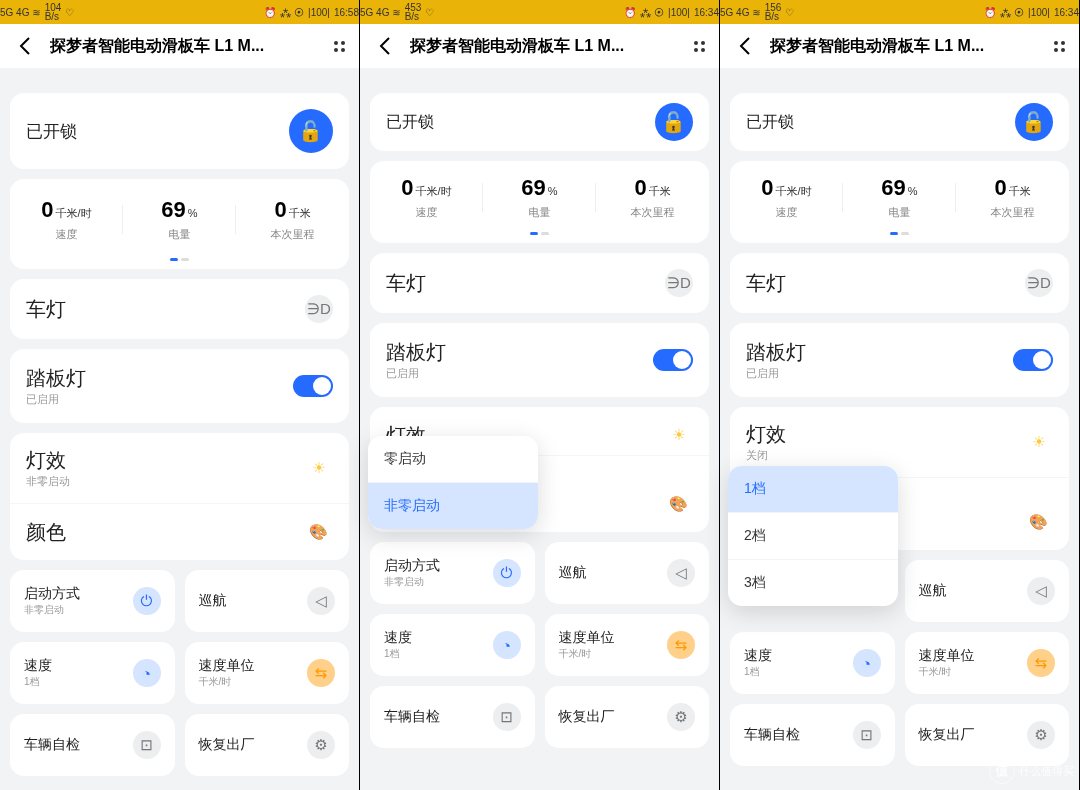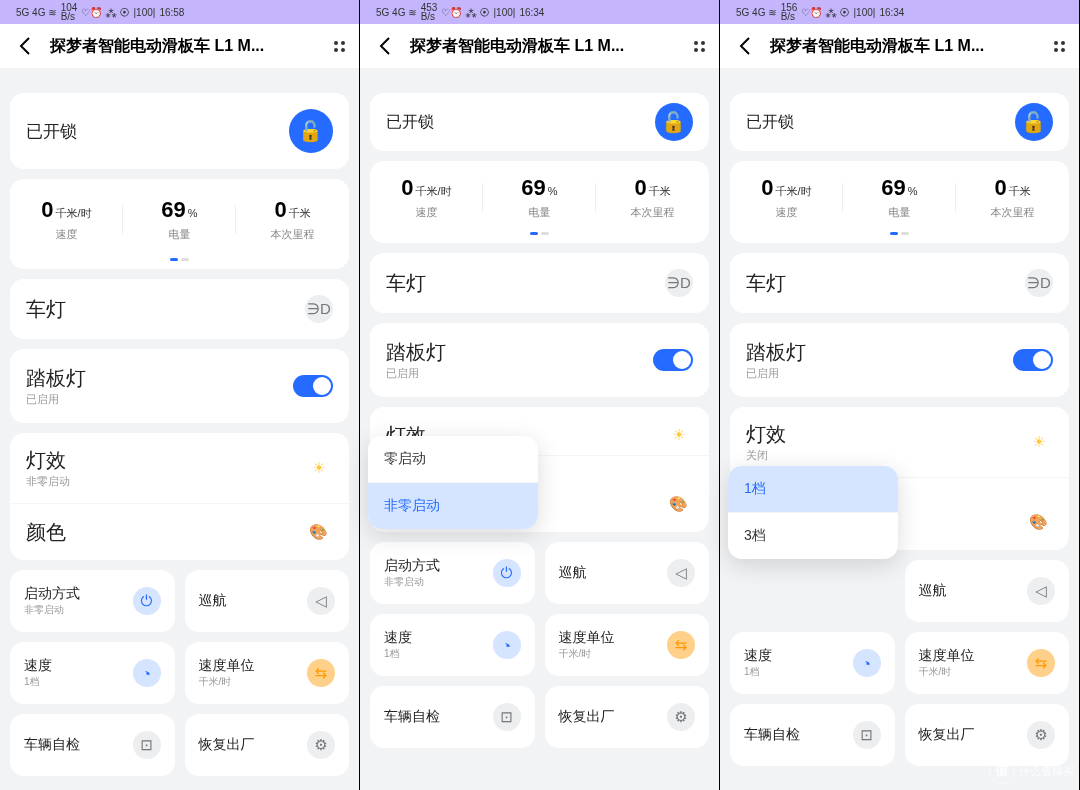--- a/index.html
+++ b/index.html
@@ -1,18 +1,18 @@
 <!DOCTYPE html>
 <html><head>
 <meta charset="utf-8">
 <style>
 *{box-sizing:border-box;margin:0;padding:0;font-family:-apple-system,BlinkMacSystemFont,"PingFang SC","Hiragino Sans GB","Microsoft YaHei",sans-serif}
 body{background:#000;width:1080px;height:790px;display:flex;gap:1px;overflow:hidden}
 .phone{width:359px;height:790px;background:#f1f3f5;display:flex;flex-direction:column;position:relative}
-.sb{height:24px;display:flex;justify-content:flex-start;align-items:center;padding:0 16px;font-size:10px;color:#333;background:#c4b5fd}
+.sb{height:24px;display:flex;justify-content:space-between;align-items:center;padding:0 0;font-size:10px;color:#333;background:#eab308}
 .sb-l,.sb-r{display:flex;align-items:center;gap:4px}
 .netspd{font-size:10px;line-height:9px}
 .nav{height:44px;display:flex;align-items:center;padding:0 14px;gap:12px;background:#fff;margin-bottom:17px}
 .back{width:24px;stroke:#000;stroke-width:2;fill:none}
 .title{font-size:16px;font-weight:600;flex:1;white-space:nowrap;overflow:hidden;text-overflow:ellipsis}
 .dots{display:grid;grid-template-columns:repeat(2,4px);grid-gap:3px}
 .dots span{width:4px;height:4px;background:#333;border-radius:50%}
 .scroll{flex:1;overflow:hidden;padding:8px 10px;display:flex;flex-direction:column;gap:10px}
 .card{background:#fff;border-radius:14px;padding:16px}
 .lock-card{display:flex;align-items:center;justify-content:space-between;min-height:68px}
@@ -414,20 +414,21 @@
       <div class="card mini">
           <div class="row-l">
             <span class="row-t">恢复出厂</span>
           </div>
           <span class="ic i-grey">⚙</span>
         </div>
     </div>
   </div>
   <div class="pop" style="top:466px">
     <div class="pop-item sel">1档</div>
+    <div class="pop-item">2档</div>
     <div class="pop-item">3档</div>
   </div>
 </div>
 
 <div class="wm">
   <div class="wm-c">值</div>
   <span>什么值得买</span>
 </div>
 
 </body></html>

